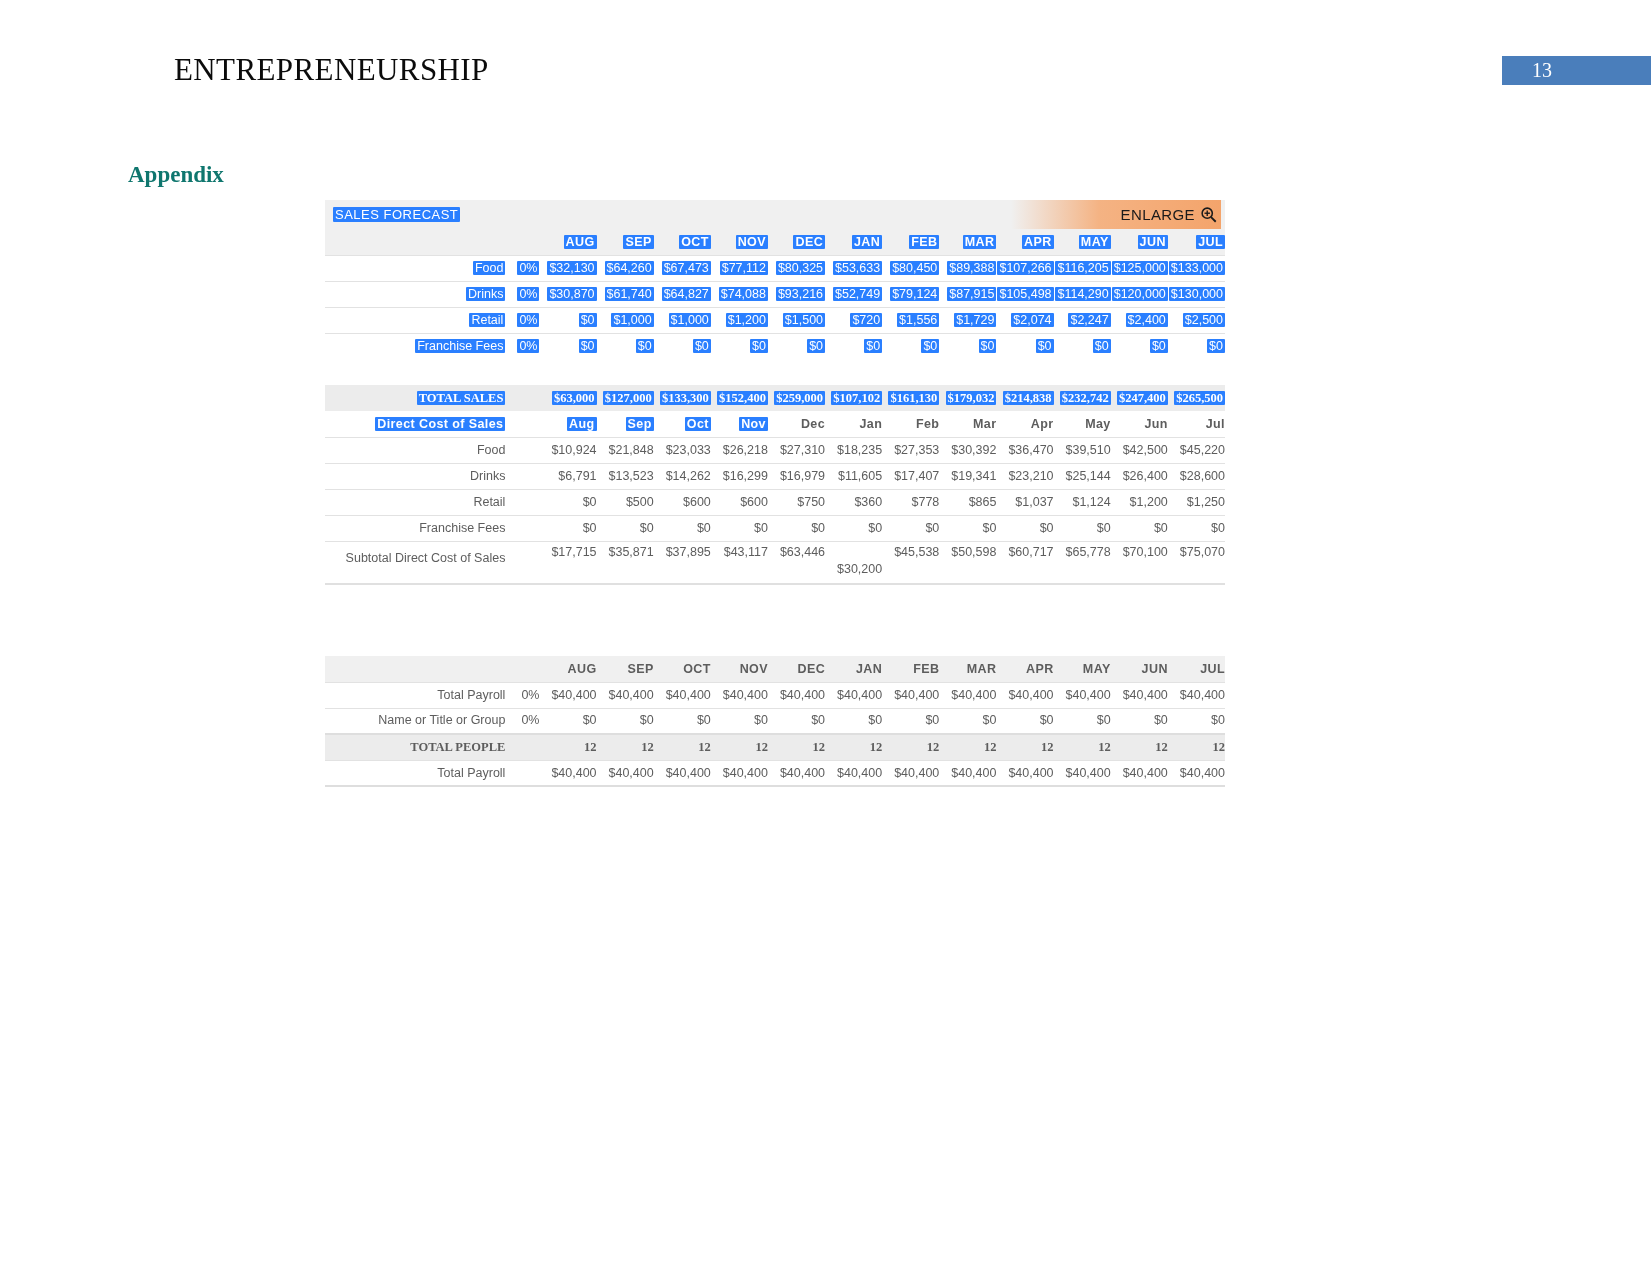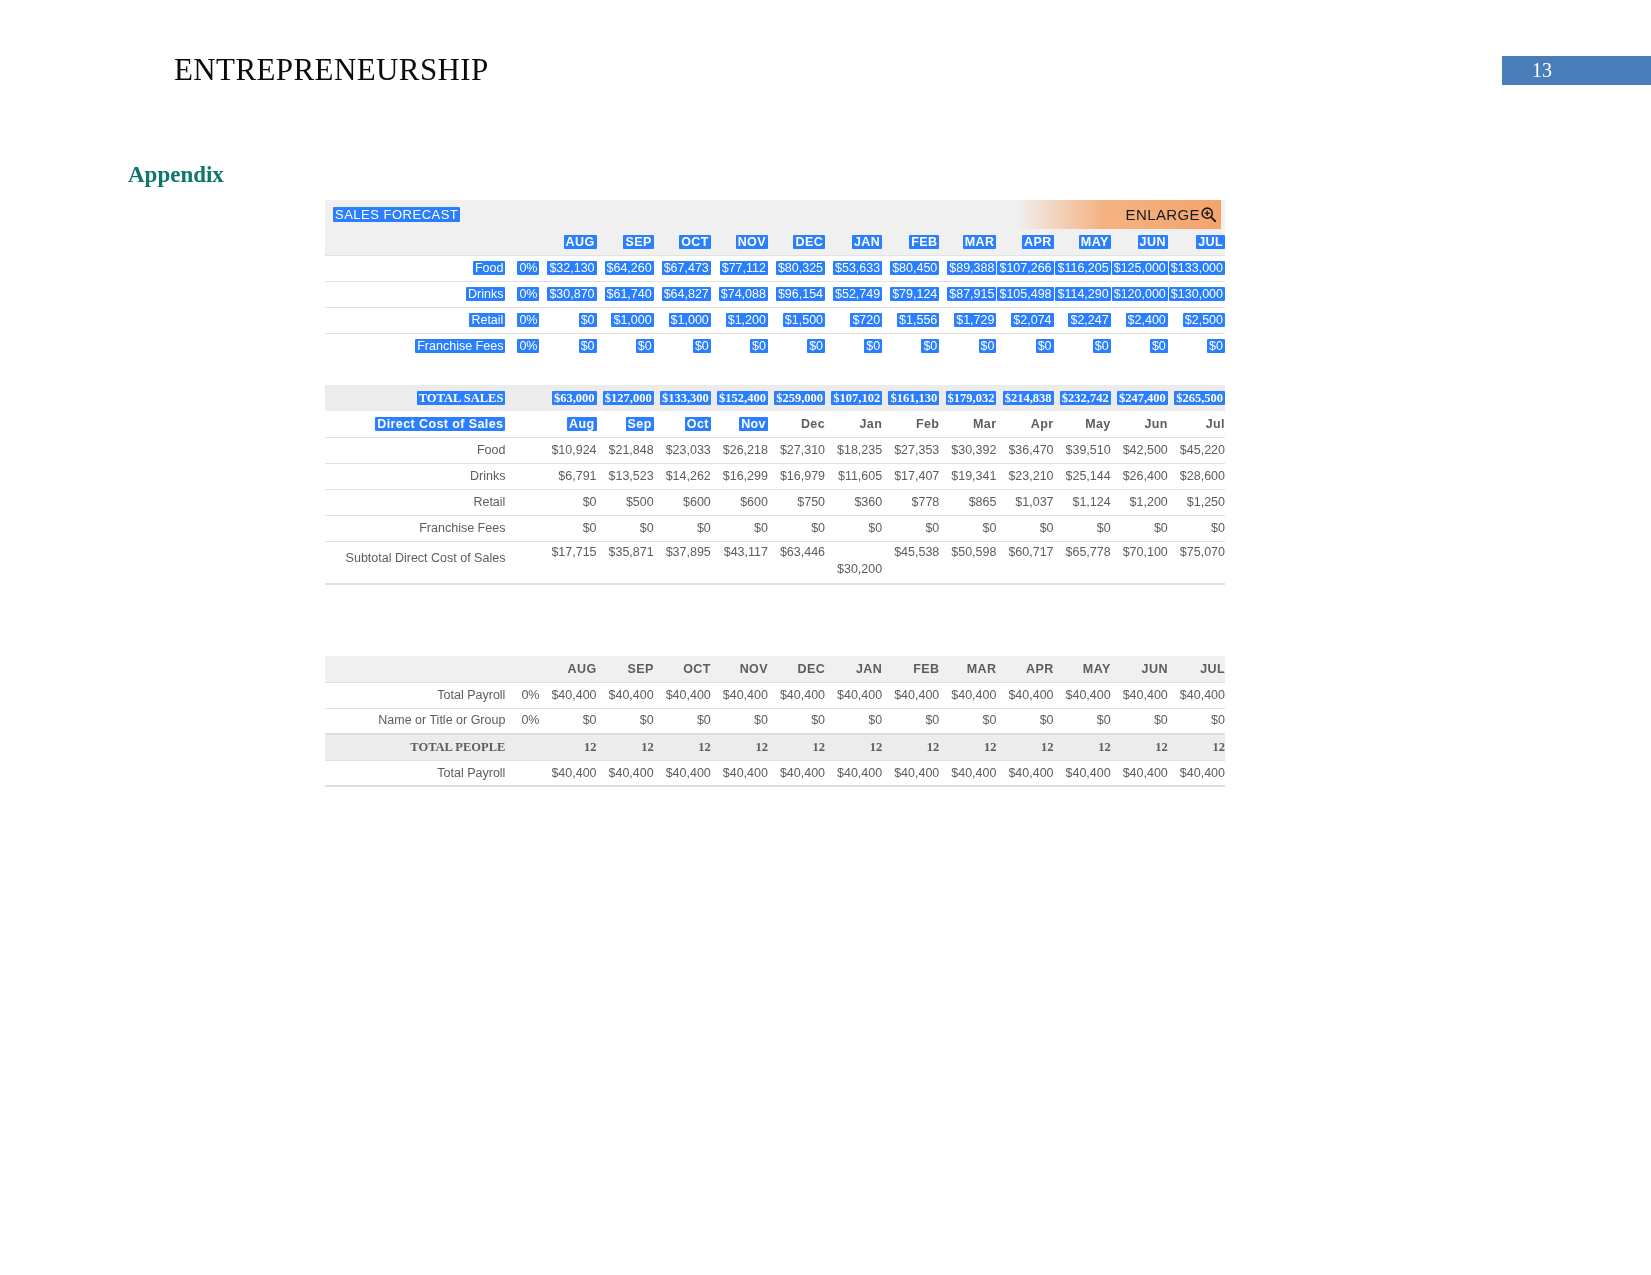--- a/index.html
+++ b/index.html
@@ -70,20 +70,21 @@
     padding-left: 8px;
   }
   .selbox { background: #2a7fff; color: #ffffff; padding: 0 2px; border-radius: 1px; }
 
   .enlarge-wrap {
     position: absolute;
     right: 4px; top: 0;
     height: 29px;
     display: flex;
     align-items: center;
+    gap: 5px;
     padding-right: 4px;
     background: linear-gradient(to right, rgba(246,180,130,0) 0%, rgba(245,168,112,0.85) 42%, rgba(244,160,100,0.95) 100%);
     padding-left: 110px;
     justify-content: center;
   }
   .enlarge-label {
     font-size: 15px;
     color: #1a1a1a;
     letter-spacing: 0.4px;
   }
@@ -197,21 +198,21 @@
         <td class="cellpad"><span class="selbox">$133,000</span></td>
       </tr>
 
       <tr class="rowline">
         <td class="lbl"><span class="selbox">Drinks</span></td>
         <td class="pct"><span class="selbox">0%</span></td>
         <td class="cellpad"><span class="selbox">$30,870</span></td>
         <td class="cellpad"><span class="selbox">$61,740</span></td>
         <td class="cellpad"><span class="selbox">$64,827</span></td>
         <td class="cellpad"><span class="selbox">$74,088</span></td>
-        <td class="cellpad"><span class="selbox">$96,154</span></td>
+        <td class="cellpad"><span class="selbox">$93,216</span></td>
         <td class="cellpad"><span class="selbox">$52,749</span></td>
         <td class="cellpad"><span class="selbox">$79,124</span></td>
         <td class="cellpad"><span class="selbox">$87,915</span></td>
         <td class="cellpad"><span class="selbox">$105,498</span></td>
         <td class="cellpad"><span class="selbox">$114,290</span></td>
         <td class="cellpad"><span class="selbox">$120,000</span></td>
         <td class="cellpad"><span class="selbox">$130,000</span></td>
       </tr>
 
       <tr class="rowline">

